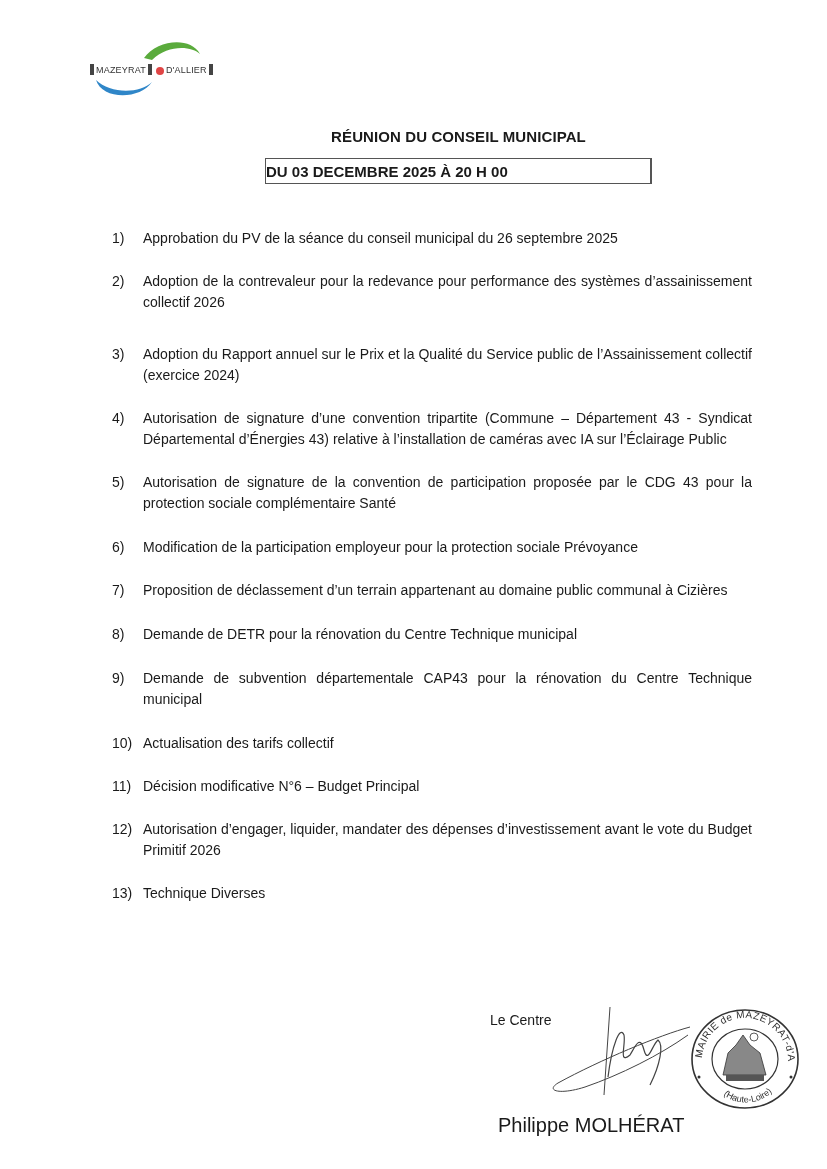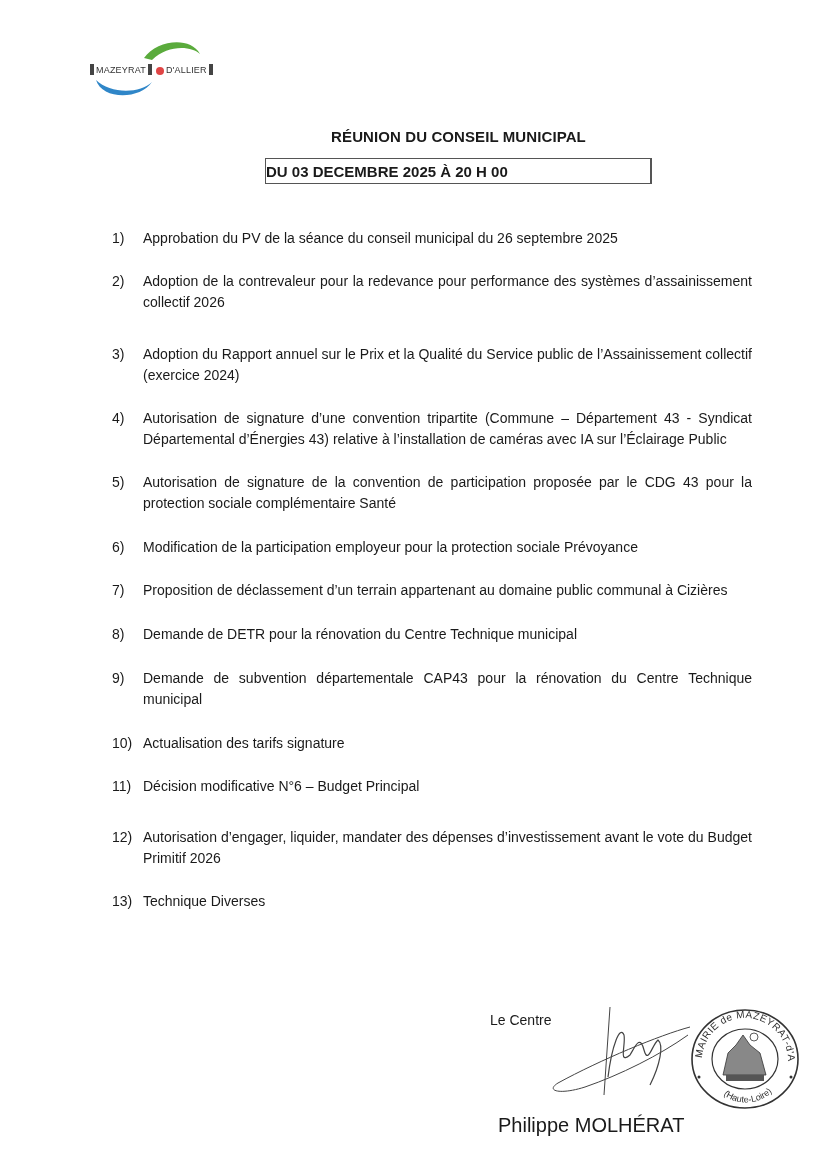--- a/index.html
+++ b/index.html
@@ -80,23 +80,23 @@
   <li class="item" style="margin-bottom:23px">
     <span class="num">8)</span>
     <span class="txt">Demande de DETR pour la rénovation du Centre Technique municipal</span>
   </li>
   <li class="item" style="margin-bottom:23px">
     <span class="num">9)</span>
     <span class="txt">Demande de subvention départementale CAP43 pour la rénovation du Centre Technique municipal</span>
   </li>
   <li class="item" style="margin-bottom:22px">
     <span class="num">10)</span>
-    <span class="txt">Actualisation des tarifs signature</span>
+    <span class="txt">Actualisation des tarifs collectif</span>
   </li>
-  <li class="item" style="margin-bottom:30px">
+  <li class="item" style="margin-bottom:22px">
     <span class="num">11)</span>
     <span class="txt">Décision modificative N°6 – Budget Principal</span>
   </li>
   <li class="item" style="margin-bottom:22px">
     <span class="num">12)</span>
     <span class="txt">Autorisation d’engager, liquider, mandater des dépenses d’investissement avant le vote du Budget Primitif 2026</span>
   </li>
   <li class="item">
     <span class="num">13)</span>
     <span class="txt">Technique Diverses</span>

